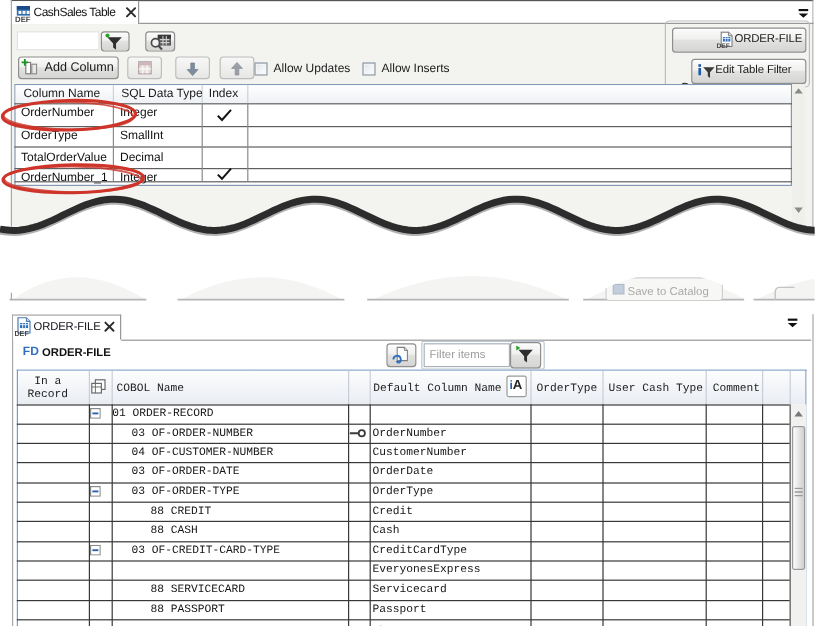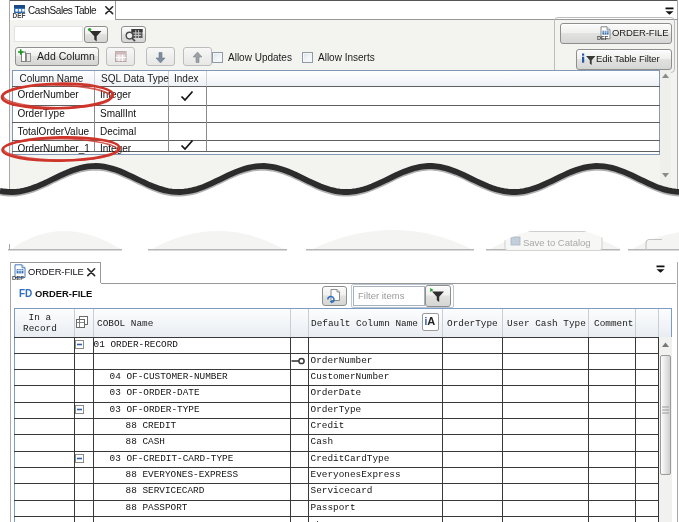--- a/index.html
+++ b/index.html
@@ -255,20 +255,21 @@
   <div class="vline" style="left:442px;top:86.5px;height:185.5px;background:#383838;"></div>
   <div class="vline" style="left:501.5px;top:86.5px;height:185.5px;background:#383838;"></div>
   <div class="vline" style="left:588px;top:86.5px;height:185.5px;background:#383838;"></div>
   <div class="vline" style="left:635px;top:86.5px;height:185.5px;background:#383838;"></div>
   <div class="vline" style="left:658px;top:86.5px;height:185.5px;background:#383838;"></div>
   <div class="mono abs" style="left:93.5px;top:86.5px;height:16.3px;line-height:16.3px;">01 ORDER-RECORD</div>
   <svg class="abs" style="left:75px;top:90.2px;" width="9" height="9" viewBox="0 0 9 9">
     <rect x="0.5" y="0.5" width="8" height="8" fill="#fff" stroke="#8a8a8a" stroke-width="1"></rect>
     <rect x="2" y="3.7" width="5" height="1.6" fill="#2e62ad"></rect>
   </svg>
+  <div class="mono abs" style="left:109.5px;top:102.8px;height:16.3px;line-height:16.3px;">03 OF-ORDER-NUMBER</div>
   <div class="mono abs" style="left:310.5px;top:102.8px;height:16.3px;line-height:16.3px;">OrderNumber</div>
   <svg class="abs" style="left:291px;top:107.0px;" width="14" height="8" viewBox="0 0 14 8">
     <path d="M0.5,4 L8,4" stroke="#3a3a3a" stroke-width="1.6"></path>
     <circle cx="10.5" cy="4" r="2.6" fill="#fff" stroke="#3a3a3a" stroke-width="1.5"></circle>
   </svg>
   <div class="mono abs" style="left:109.5px;top:119.1px;height:16.3px;line-height:16.3px;">04 OF-CUSTOMER-NUMBER</div>
   <div class="mono abs" style="left:310.5px;top:119.1px;height:16.3px;line-height:16.3px;">CustomerNumber</div>
   <div class="mono abs" style="left:109.5px;top:135.4px;height:16.3px;line-height:16.3px;">03 OF-ORDER-DATE</div>
   <div class="mono abs" style="left:310.5px;top:135.4px;height:16.3px;line-height:16.3px;">OrderDate</div>
   <div class="mono abs" style="left:109.5px;top:151.7px;height:16.3px;line-height:16.3px;">03 OF-ORDER-TYPE</div>
@@ -280,21 +281,20 @@
   <div class="mono abs" style="left:125.5px;top:168.0px;height:16.3px;line-height:16.3px;">88 CREDIT</div>
   <div class="mono abs" style="left:310.5px;top:168.0px;height:16.3px;line-height:16.3px;">Credit</div>
   <div class="mono abs" style="left:125.5px;top:184.3px;height:16.3px;line-height:16.3px;">88 CASH</div>
   <div class="mono abs" style="left:310.5px;top:184.3px;height:16.3px;line-height:16.3px;">Cash</div>
   <div class="mono abs" style="left:109.5px;top:200.6px;height:16.3px;line-height:16.3px;">03 OF-CREDIT-CARD-TYPE</div>
   <div class="mono abs" style="left:310.5px;top:200.6px;height:16.3px;line-height:16.3px;">CreditCardType</div>
   <svg class="abs" style="left:75px;top:204.3px;" width="9" height="9" viewBox="0 0 9 9">
     <rect x="0.5" y="0.5" width="8" height="8" fill="#fff" stroke="#8a8a8a" stroke-width="1"></rect>
     <rect x="2" y="3.7" width="5" height="1.6" fill="#2e62ad"></rect>
   </svg>
-  <div class="mono abs" style="left:125.5px;top:216.9px;height:16.3px;line-height:16.3px;">88 EVERYONES-EXPRESS</div>
   <div class="mono abs" style="left:310.5px;top:216.9px;height:16.3px;line-height:16.3px;">EveryonesExpress</div>
   <div class="mono abs" style="left:125.5px;top:233.2px;height:16.3px;line-height:16.3px;">88 SERVICECARD</div>
   <div class="mono abs" style="left:310.5px;top:233.2px;height:16.3px;line-height:16.3px;">Servicecard</div>
   <div class="mono abs" style="left:125.5px;top:249.5px;height:16.3px;line-height:16.3px;">88 PASSPORT</div>
   <div class="mono abs" style="left:310.5px;top:249.5px;height:16.3px;line-height:16.3px;">Passport</div>
   <div class="mono abs" style="left:125.5px;top:268.3px;height:16.3px;line-height:16.3px;">88 CHEQUE</div>
   <div class="mono abs" style="left:310.5px;top:268.3px;height:16.3px;line-height:16.3px;">Cheque</div>
   <div class="abs" style="left:658.5px;top:86.5px;width:13px;height:185.5px;background:#f1f1ef;"></div>
   <svg class="abs" style="left:661px;top:90.5px;" width="9" height="8" viewBox="0 0 9 8">
       <path d="M1,6 L4.5,1.5 L8,6 Z" fill="#77777a"></path>

